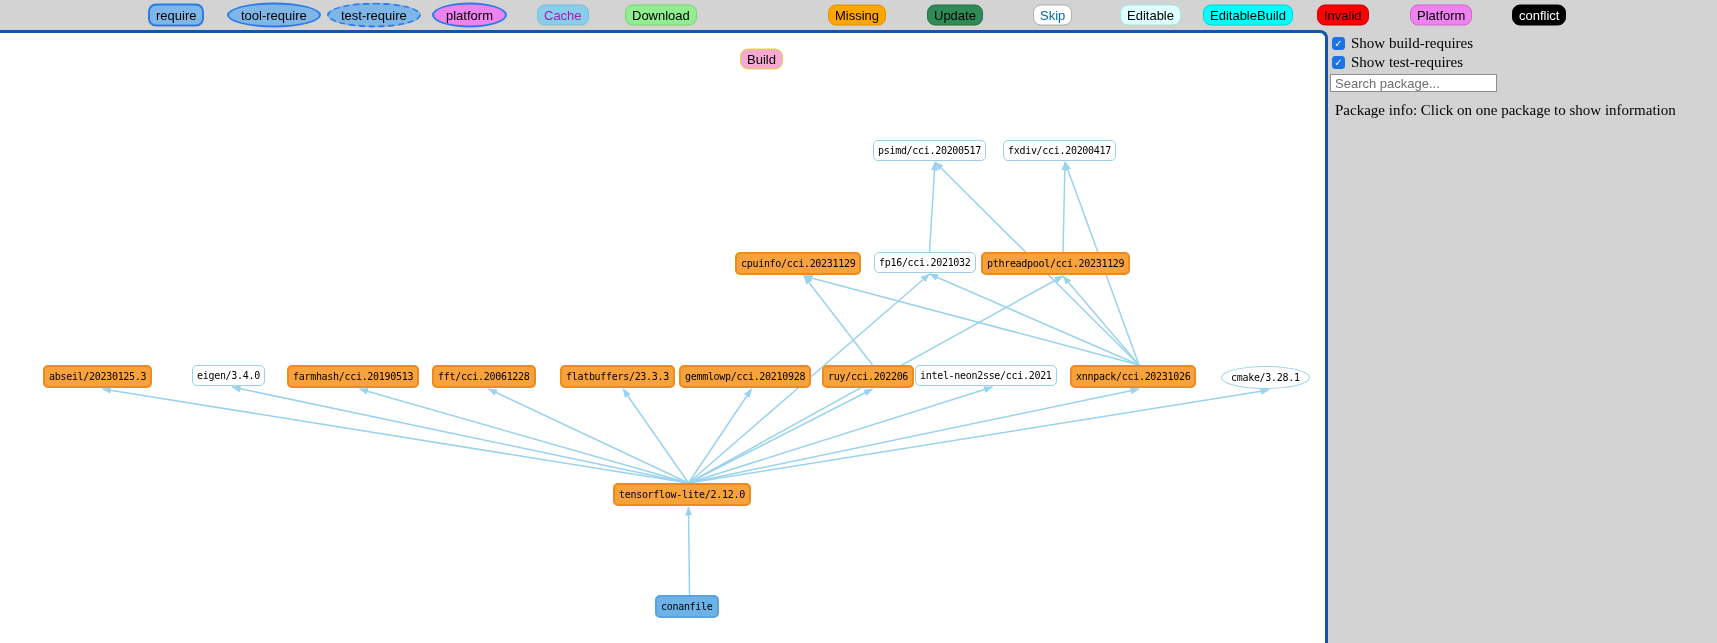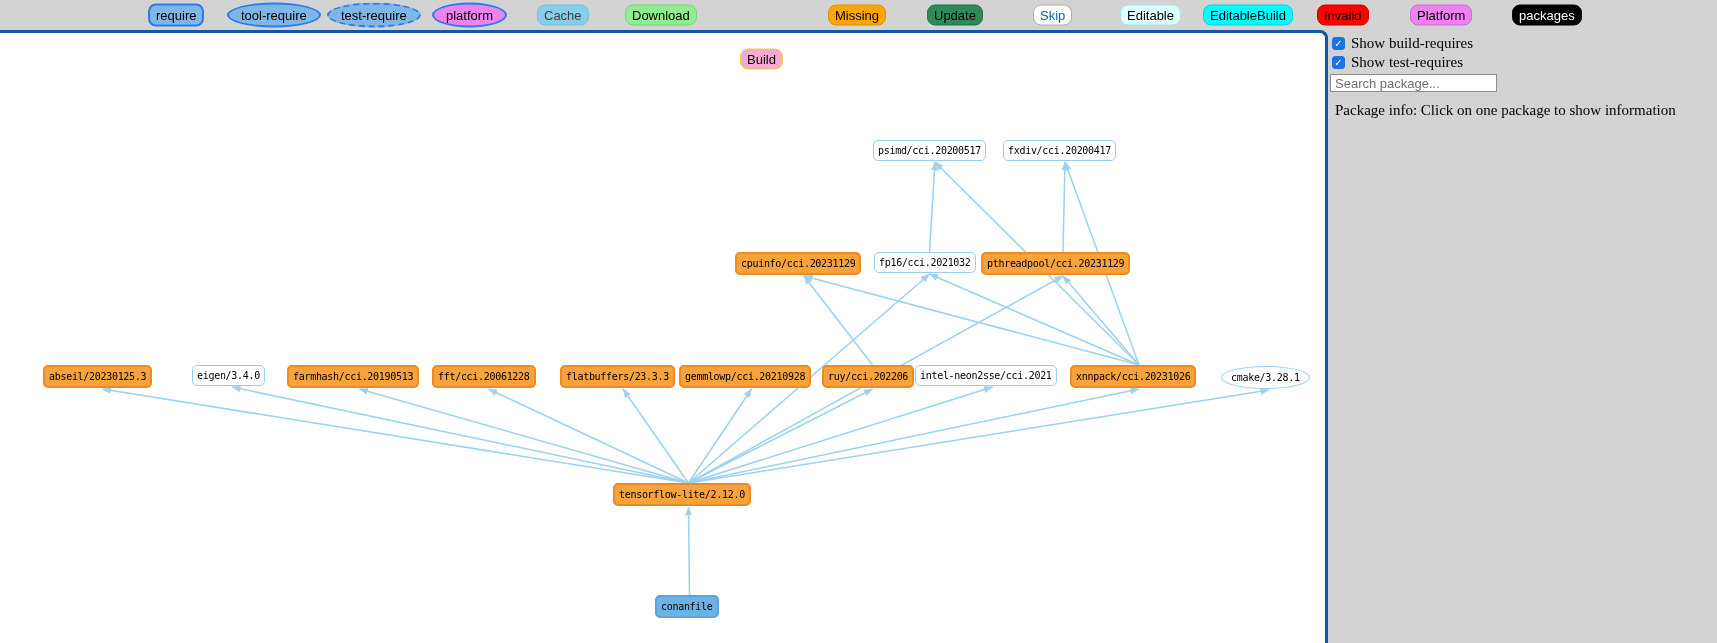--- a/index.html
+++ b/index.html
@@ -46,31 +46,31 @@
   #package-info { margin-top:10px; padding-left:5px; font-size:15px; }
 </style>
 </head>
 <body>
 
 <div id="legend-bar">
     <span class="badge thick" style="left: 148px; background: rgb(126, 182, 231); border-color: rgb(43, 124, 233); color: rgb(0, 0, 0);">require</span>
     <span class="badge ellipse thick" style="left: 227px; background: rgb(126, 182, 231); border-color: rgb(43, 124, 233); color: rgb(0, 0, 0);">tool-require</span>
     <span class="badge ellipse thick dashed" style="left: 327px; background: rgb(126, 182, 231); border-color: rgb(43, 124, 233); color: rgb(0, 0, 0);">test-require</span>
     <span class="badge ellipse thick" style="left: 432px; background: rgb(238, 130, 238); border-color: rgb(43, 124, 233); color: rgb(0, 0, 0);">platform</span>
-    <span class="badge" style="left: 537px; background: rgb(135, 206, 235); border-color: rgb(116, 188, 217); color: #404040;">Cache</span>
+    <span class="badge" style="left: 537px; background: rgb(135, 206, 235); border-color: rgb(116, 188, 217); color: #a21caf;">Cache</span>
     <span class="badge" style="left: 625px; background: rgb(144, 238, 144); border-color: rgb(119, 211, 119); color: rgb(0, 0, 0);">Download</span>
     <span class="badge" style="left: 740px; background: #f9a8d4; border-color: rgb(218, 218, 46); color: rgb(0, 0, 0); margin-top: 44px;">Build</span>
     <span class="badge" style="left: 828px; background: rgb(255, 165, 0); border-color: rgb(224, 144, 0); color: rgb(0, 0, 0);">Missing</span>
     <span class="badge" style="left: 927px; background: rgb(46, 139, 87); border-color: rgb(37, 112, 69); color: rgb(0, 0, 0);">Update</span>
     <span class="badge" style="left: 1033px; background: rgb(255, 255, 255); border-color: rgb(173, 173, 173); color: #0369a1;">Skip</span>
     <span class="badge" style="left: 1120px; background: rgb(224, 255, 255); border-color: rgb(165, 226, 226); color: rgb(0, 0, 0);">Editable</span>
     <span class="badge" style="left: 1203px; background: rgb(0, 255, 255); border-color: rgb(0, 211, 211); color: rgb(0, 0, 0);">EditableBuild</span>
     <span class="badge" style="left: 1317px; background: rgb(255, 0, 0); border-color: rgb(201, 0, 0); color: rgb(0, 0, 0);">Invalid</span>
     <span class="badge" style="left: 1410px; background: rgb(238, 130, 238); border-color: rgb(210, 100, 210); color: rgb(0, 0, 0);">Platform</span>
-    <span class="badge" style="left: 1512px; background: rgb(0, 0, 0); border-color: rgb(0, 0, 0); color: rgb(255, 255, 255);">packages</span>
+    <span class="badge" style="left: 1512px; background: rgb(0, 0, 0); border-color: rgb(0, 0, 0); color: rgb(255, 255, 255);">conflict</span>
   </div>
 
 <div id="graph-box"></div>
 
 <div id="graph-layer">
   <svg id="edge-svg" width="1717" height="643" viewBox="0 0 1717 643">
     <defs>
       <marker id="arrow" markerWidth="11" markerHeight="9" refX="8.5" refY="3.5" orient="auto" markerUnits="userSpaceOnUse">
         <path d="M0,0 L9,3.5 L0,7 z" fill="#9BD2ED"></path>
       </marker>

